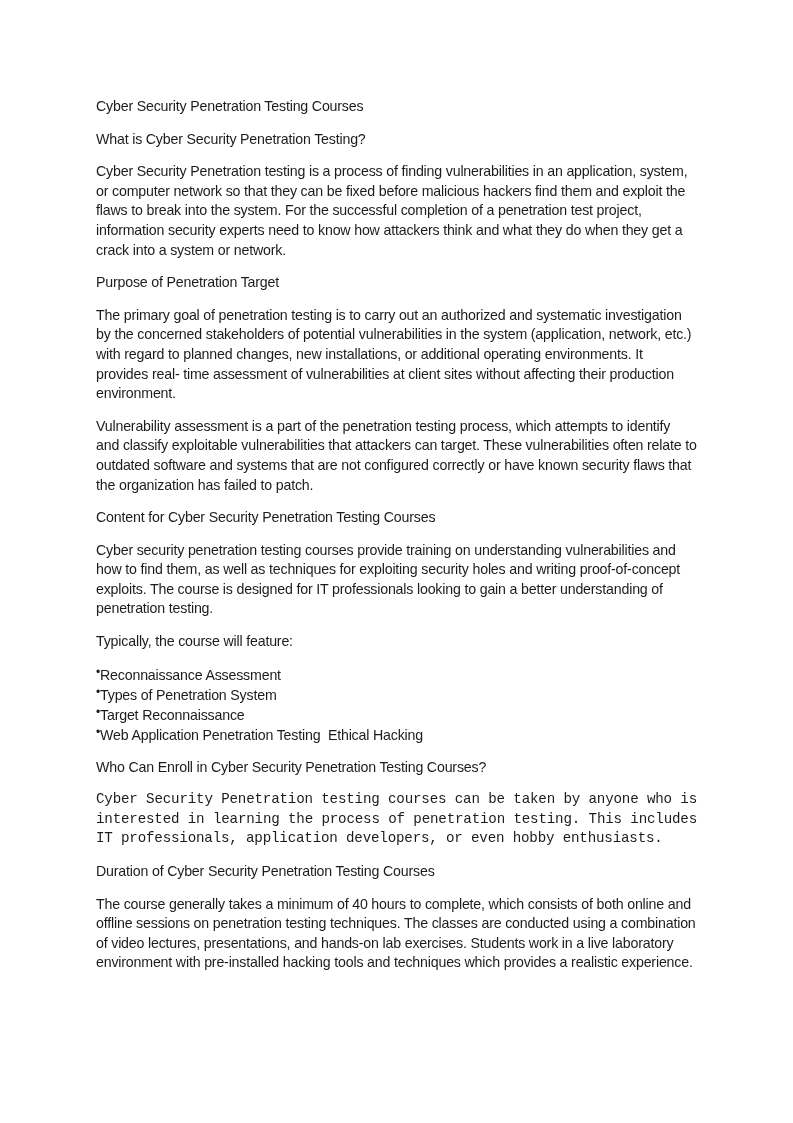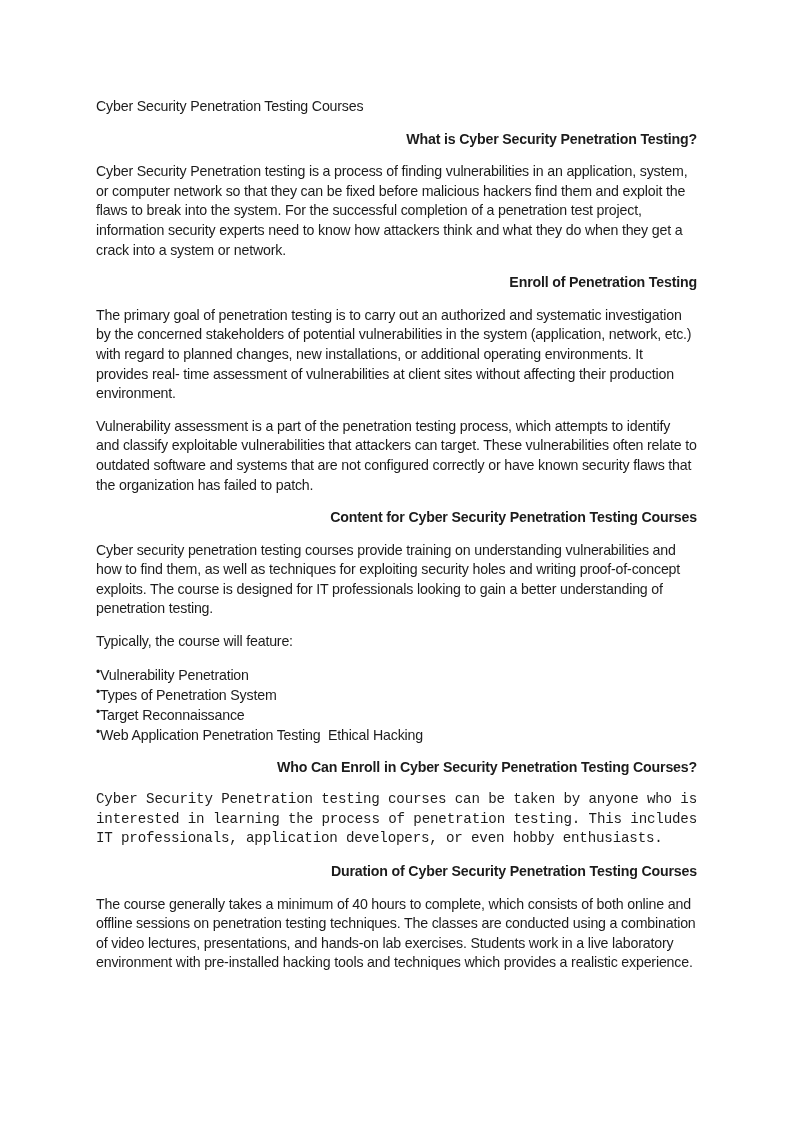--- a/index.html
+++ b/index.html
@@ -24,22 +24,21 @@
     font-size: 14.2px;
     line-height: 19.6px;
     letter-spacing: -0.18px;
   }
   .doc-title {
     margin: 0 0 13px 0;
     font-weight: normal;
   }
   .doc-heading {
     margin: 0 0 13px 0;
-    font-weight: bold;
-    text-align: right;
+    font-weight: normal;
   }
   .doc-para {
     margin: 0 0 13px 0;
     text-align: left;
   }
   .doc-para.justify {
     text-align: justify;
     font-family: Liberation Mono, monospace;
   }
   .bullet-list {
@@ -63,35 +62,35 @@
 
 <div class="page">
   <div class="content">
 
     <p class="doc-title">Cyber Security Penetration Testing Courses</p>
 
     <p class="doc-heading">What is Cyber Security Penetration Testing?</p>
 
     <p class="doc-para">Cyber Security Penetration testing is a process of finding vulnerabilities in an application, system, or computer network so that they can be fixed before malicious hackers find them and exploit the flaws to break into the system. For the successful completion of a penetration test project, information security experts need to know how attackers think and what they do when they get a crack into a system or network.</p>
 
-    <p class="doc-heading">Enroll of Penetration Testing</p>
+    <p class="doc-heading">Purpose of Penetration Target</p>
 
     <p class="doc-para">The primary goal of penetration testing is to carry out an authorized and systematic investigation by the concerned stakeholders of potential vulnerabilities in the system (application, network, etc.) with regard to planned changes, new installations, or additional operating environments. It provides real- time assessment of vulnerabilities at client sites without affecting their production environment.</p>
 
     <p class="doc-para">Vulnerability assessment is a part of the penetration testing process, which attempts to identify and classify exploitable vulnerabilities that attackers can target. These vulnerabilities often relate to outdated software and systems that are not configured correctly or have known security flaws that the organization has failed to patch.</p>
 
     <p class="doc-heading">Content for Cyber Security Penetration Testing Courses</p>
 
     <p class="doc-para">Cyber security penetration testing courses provide training on understanding vulnerabilities and how to find them, as well as techniques for exploiting security holes and writing proof-of-concept exploits. The course is designed for IT professionals looking to gain a better understanding of penetration testing.</p>
 
     <p class="doc-para">Typically, the course will feature:</p>
 
     <div class="bullet-list">
       <div class="bullet-line">
-        <span class="bullet-dot">•</span><span class="bullet-text">Vulnerability Penetration</span>
+        <span class="bullet-dot">•</span><span class="bullet-text">Reconnaissance Assessment</span>
       </div>
       <div class="bullet-line">
         <span class="bullet-dot">•</span><span class="bullet-text">Types of Penetration System</span>
       </div>
       <div class="bullet-line">
         <span class="bullet-dot">•</span><span class="bullet-text">Target Reconnaissance</span>
       </div>
       <div class="bullet-line">
         <span class="bullet-dot">•</span><span class="bullet-text">Web Application Penetration Testing  Ethical Hacking</span>
       </div>

